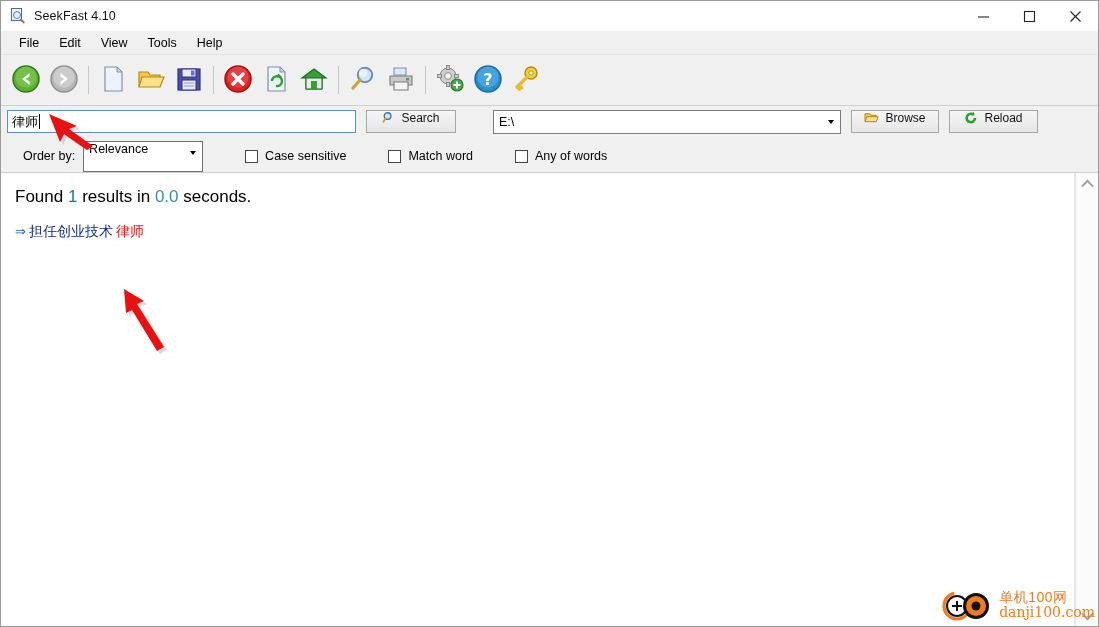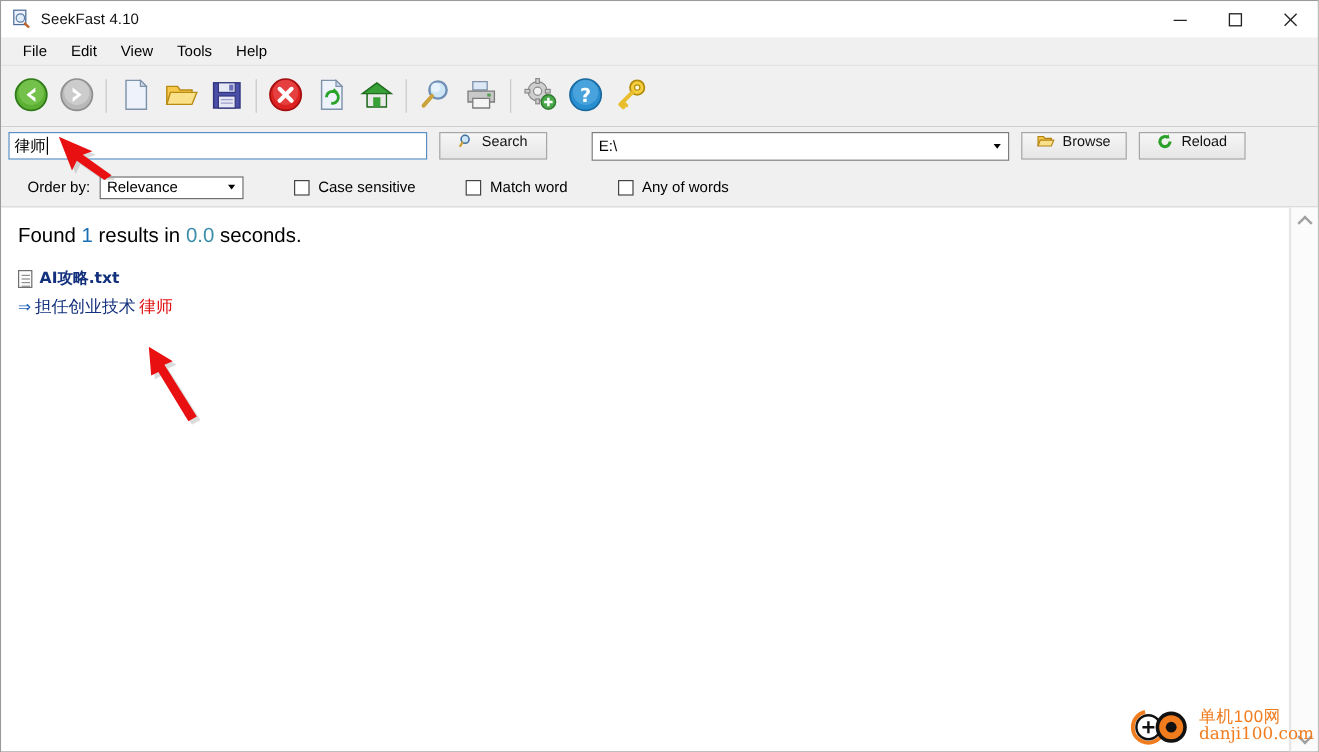--- a/index.html
+++ b/index.html
@@ -195,25 +195,25 @@
     background: #f0f0f0;
     border-bottom: 1px solid #cfcfcf;
     display: flex;
     align-items: center;
     padding-left: 22px;
     flex: 0 0 auto;
     font-size: 12.5px;
   }
   .order-label { margin-right: 8px; }
   .order-combo {
-    width: 120px; height: 19px;
+    width: 120px; height: 31px;
     border: 1px solid #6e6e6e;
     background: #fff;
     box-sizing: border-box;
-    display: flex; align-items: center;
+    display: flex; align-items: flex-start;
     font-size: 13px;
   }
   .order-combo .path-val { padding-left: 5px; }
   .chk-wrap {
     display: flex; align-items: center;
     margin-left: 42px;
   }
   .chk {
     width: 13px; height: 13px;
     border: 1px solid #444;
@@ -609,24 +609,20 @@
 
       <div class="found-line">
         <span>Found</span>
         <span class="num">1</span>
         <span>results in</span>
         <span class="num-sec">0.0</span>
         <span>seconds.</span>
       </div>
 
       <div class="result-item">
-        <div class="file-line">
-          <span class="doc-icon"></span>
-          <span class="file-name">AI攻略.txt</span>
-        </div>
         <div class="snippet">
           <span class="snip-arrow">⇒</span>
           <span>担任创业技术</span>
             <span class="hl">律师</span>
         </div>
       </div>
 
     </div>
 
     <div class="scrollbar">

